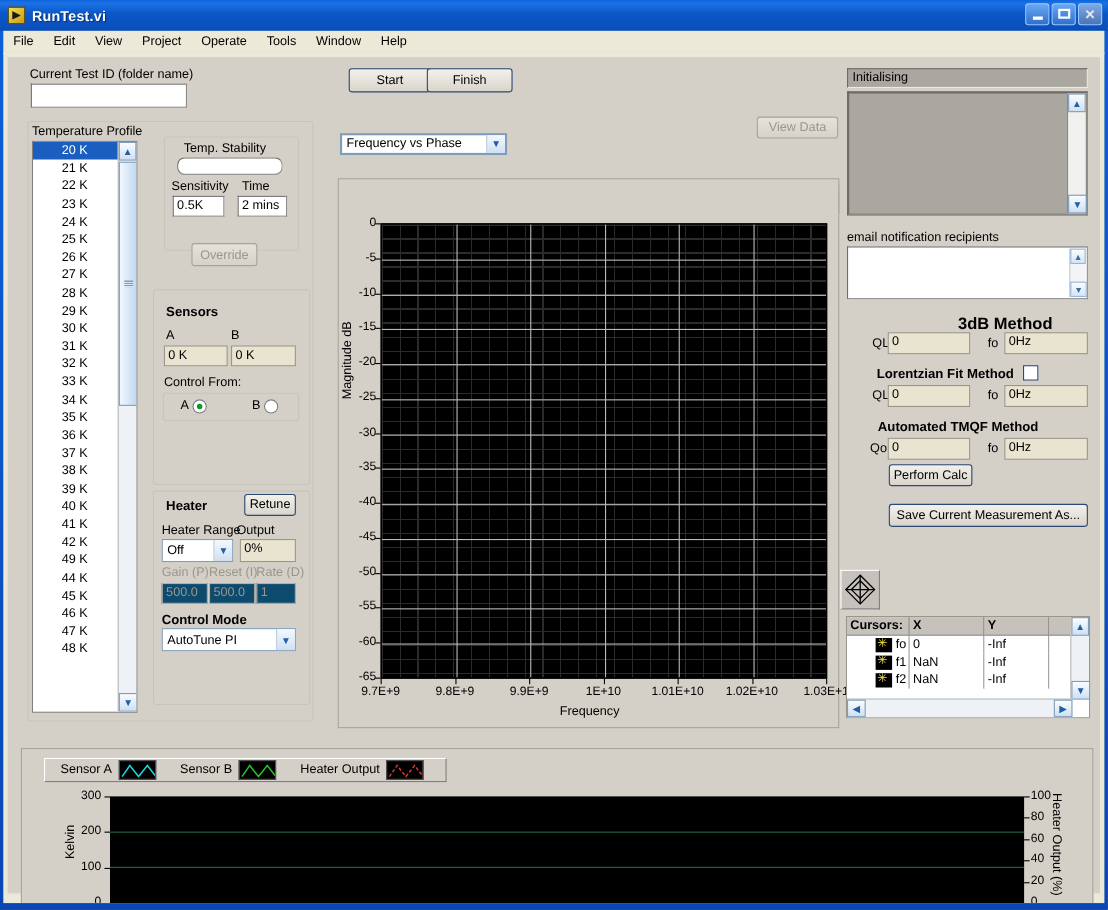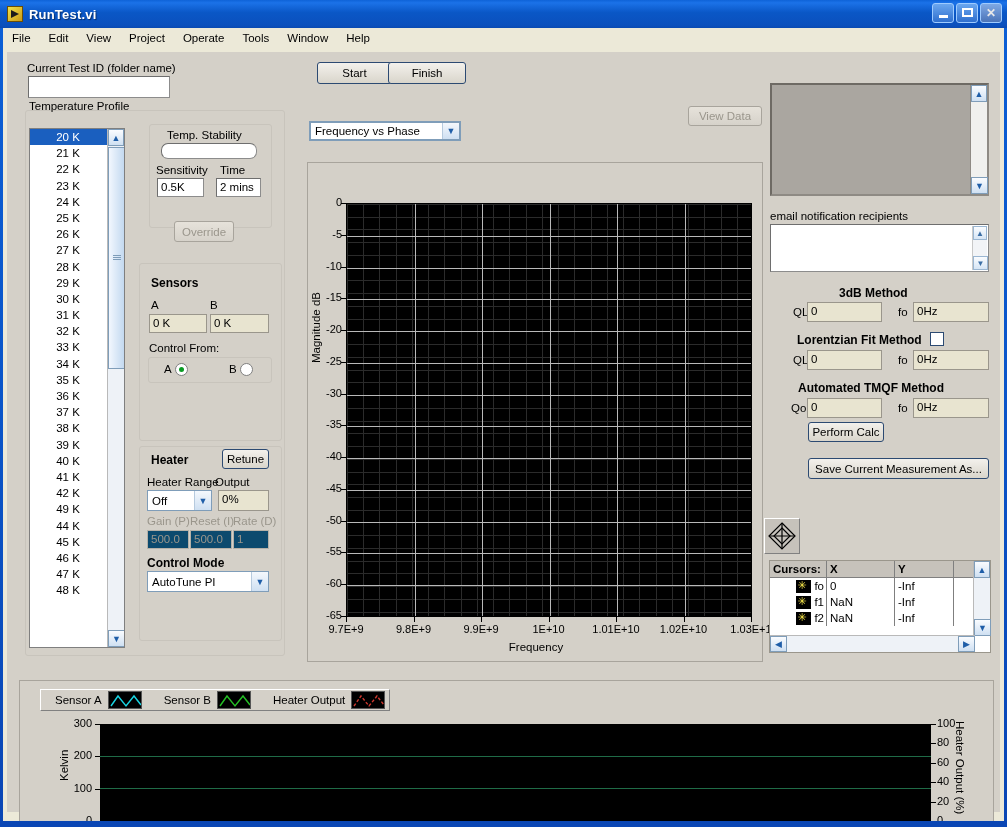--- a/index.html
+++ b/index.html
@@ -229,21 +229,21 @@
   <div id="panel">
 
     <div class="lbl" style="left:20px;top:10px;">Current Test ID (folder name)</div>
     <input class="tbox" style="left: 21px; top: 24px; width: 142px; height: 22px;" value="">
     <div class="btn" style="left:310px;top:10px;width:75px;height:22px;">Start</div>
     <div class="btn" style="left:381px;top:10px;width:78px;height:22px;">Finish</div>
     <div class="btn dis" style="left:681px;top:34px;width:74px;height:20px;">View Data</div>
 
     <div class="group" style="left:18px;top:58px;width:260px;height:546px;"></div>
 
-    <div class="lbl" style="left:22px;top:48px;">Temperature Profile</div>
+    <div class="lbl" style="left:22px;top:62px;">Temperature Profile</div>
 
     <div id="templist" style="left:22px;top:76px;width:96px;height:520px;">
       <div id="tl-rows">
             <div class="tl-row sel">20 K</div>
             <div class="tl-row">21 K</div>
             <div class="tl-row">22 K</div>
             <div class="tl-row">23 K</div>
             <div class="tl-row">24 K</div>
             <div class="tl-row">25 K</div>
             <div class="tl-row">26 K</div>
@@ -416,38 +416,39 @@
             <div class="xtickmark" style="left: 308px; top: 454px;"></div>
             <div class="xtick" style="left: 339.5px; width: 72px; top: 460px;">1.02E+10</div>
             <div class="xtickmark" style="left: 376px; top: 454px;"></div>
             <div class="xtick" style="left: 407px; width: 72px; top: 460px;">1.03E+1</div>
             <div class="xtickmark" style="left: 443px; top: 454px;"></div>
           </div>
       <div id="ylabel">Magnitude dB</div>
       <div id="xlabel">Frequency</div>
     </div>
 
+    <div class="statusbox" style="left:763px;top:10px;width:219px;height:18px;">Initialising</div>
     <div class="greybox" style="left:763px;top:31px;width:219px;height:113px;">
       <div style="position:absolute;right:0;top:0;width:17px;bottom:0;background:#f0f0ee;
                   border-left:1px solid #8e8a84;box-sizing:border-box;">
         <div class="sb-btn">▲</div>
         <div class="sb-btn" style="position:absolute;bottom:0;left:0;width:17px;">▼</div>
       </div>
     </div>
 
     <div class="lbl" style="left:763px;top:158px;">email notification recipients</div>
     <div class="tbox" style="left:763px;top:172px;width:219px;height:48px;">
       <span></span>
       <div class="mini-sb">
         <div class="mini-btn">▲</div>
         <div class="mini-btn" style="position:absolute;bottom:0;left:0;width:15px;">▼</div>
       </div>
     </div>
 
-    <div class="lbl b" style="left:832px;top:234px;font-size:12px;">3dB Method</div>
+    <div class="lbl b" style="left:864px;top:234px;font-size:15px;">3dB Method</div>
     <div class="lbl" style="left:786px;top:254px;">QL</div>
     <div class="ind" style="left:800px;top:250px;width:75px;height:20px;">0</div>
     <div class="lbl" style="left:891px;top:254px;">fo</div>
     <div class="ind" style="left:906px;top:250px;width:76px;height:20px;">0Hz</div>
 
     <div class="lbl b" style="left:790px;top:281px;font-size:12px;">Lorentzian Fit Method</div>
     <div class="cbox" style="left:923px;top:280px;"></div>
     <div class="lbl" style="left:786px;top:302px;">QL</div>
     <div class="ind" style="left:800px;top:298px;width:75px;height:20px;">0</div>
     <div class="lbl" style="left:891px;top:302px;">fo</div>
@@ -513,21 +514,21 @@
         <div class="sb-btn" style="position:absolute;bottom:0;left:0;width:17px;">▼</div>
       </div>
       <div id="cur-hsb">
         <div class="hsb-btn">◀</div>
         <div style="flex:1;"></div>
         <div class="hsb-btn">▶</div>
       </div>
     </div>
 
     <div id="chart-panel">
-      <div id="clegend" style="padding-right: 4px;">
+      <div id="clegend" style="padding-right: 20px;">
             <div class="lg-name" style="padding: 0px 6px 0px 14px;">Sensor A</div>
             <div class="lg-swatch">
               <svg width="34" height="18">
                 <polyline points="2,14 9,4 17,14 25,4 32,13" fill="none" stroke="#19d6e3" stroke-width="1.4"></polyline>
               </svg>
             </div>
             <div class="lg-name" style="padding: 0px 6px 0px 22px;">Sensor B</div>
             <div class="lg-swatch">
               <svg width="34" height="18">
                 <polyline points="2,14 9,4 17,14 25,4 32,13" fill="none" stroke="#25c025" stroke-width="1.4"></polyline>

